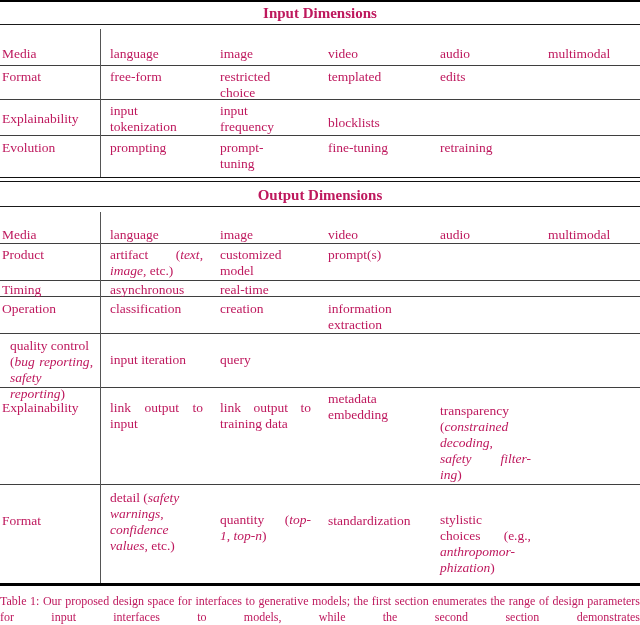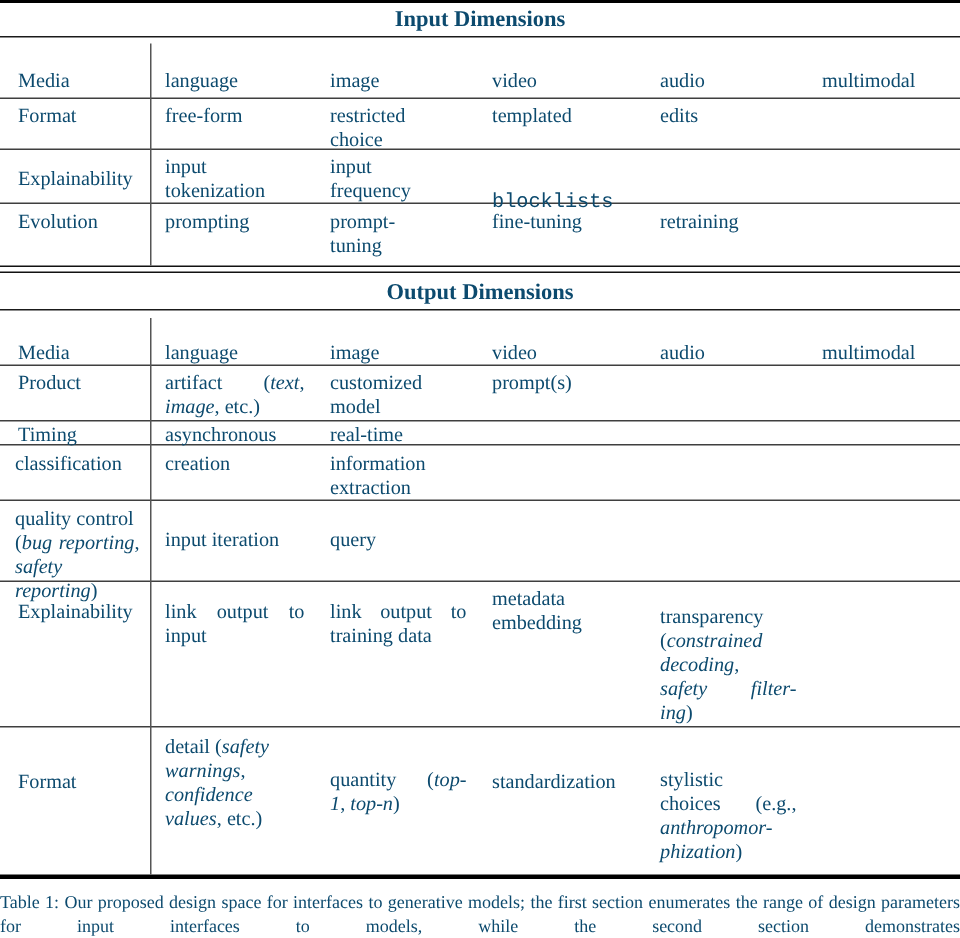--- a/index.html
+++ b/index.html
@@ -1,21 +1,21 @@
 <!DOCTYPE html>
 <html><head>
 <meta charset="utf-8">
 <style>
   html,body{margin:0;padding:0;background:#fff;}
   .page{
     position:relative;
     width:640px;height:625px;
     overflow:hidden;
     background:#fff;
-    color:#0c4a6e;
+    color:#be185d;
     font-family:"Liberation Serif","DejaVu Serif",serif;
     font-size:13.5px;
     line-height:16px;
     box-sizing:border-box;
   }
   .page *{box-sizing:border-box;}
   .rule-top{height:2px;background:#000;}
   .rule-bottom{height:2.5px;background:#000;}
   .sec-header{
     height:23px;padding-top:2px;
@@ -24,32 +24,32 @@
   }
   .sec-header.out{height:25px;padding-top:4px;}
   .double-rule{height:5px;border-top:1.6px solid #111;border-bottom:1.6px solid #111;background:#fff;}
   .trow{
     display:grid;
     grid-template-columns:100px 110px 108px 112px 108px 102px;
     border-bottom:1px solid #3f3f3f;
   }
   .rows .trow:last-child{border-bottom:none;}
   .cell{padding:0 7px 0 10px;overflow:visible;}
-  .cell.label{padding:0 2px 0 12px;}
+  .cell.label{padding:0 2px 0 2px;}
   .ln{text-align:left;}
   .ln.j{text-align:justify;text-align-last:justify;}
   i{font-style:italic;}
 
   
   .sec0 .row0{height:41px;padding-top:21px;}
   .sec0 .row1{height:34px;padding-top:3px;}
   .sec0 .row2{height:36px;padding-top:3px;}
   .sec0 .row3{height:41px;padding-top:4px;}
   .sec0 .row2 .label{padding-top:8px;}
-  .sec0 .row2 .c2{margin-top:25px;font-family:Liberation Mono, monospace;}
+  .sec0 .row2 .c2{margin-top:12px;}
 
   
   .sec1 .row0{height:37px;padding-top:20px;}
   .sec1 .row1{height:37px;padding-top:3px;}
   .sec1 .row2{height:16px;padding-top:1px;}
   .sec1 .row3{height:37px;padding-top:4px;}
   .sec1 .row4{height:54px;padding-top:4px;}
   .sec1 .row5{height:97px;padding-top:3px;}
   .sec1 .row6{height:98px;padding-top:5px;}
   .sec1 .row4 .label{padding-top:14px;}
@@ -190,20 +190,21 @@
           <div class="ln">asynchronous</div>
         </div>
         <div class="cell c1">
           <div class="ln">real-time</div>
         </div>
         <div class="cell c2"></div>
         <div class="cell c3"></div>
         <div class="cell c4"></div>
       </div>
       <div class="trow row3">
+        <div class="cell label">Operation</div>
         <div class="cell c0">
           <div class="ln">classification</div>
         </div>
         <div class="cell c2">
           <div class="ln">creation</div>
         </div>
         <div class="cell c3">
           <div class="ln">information</div>
           <div class="ln">extraction</div>
         </div>

